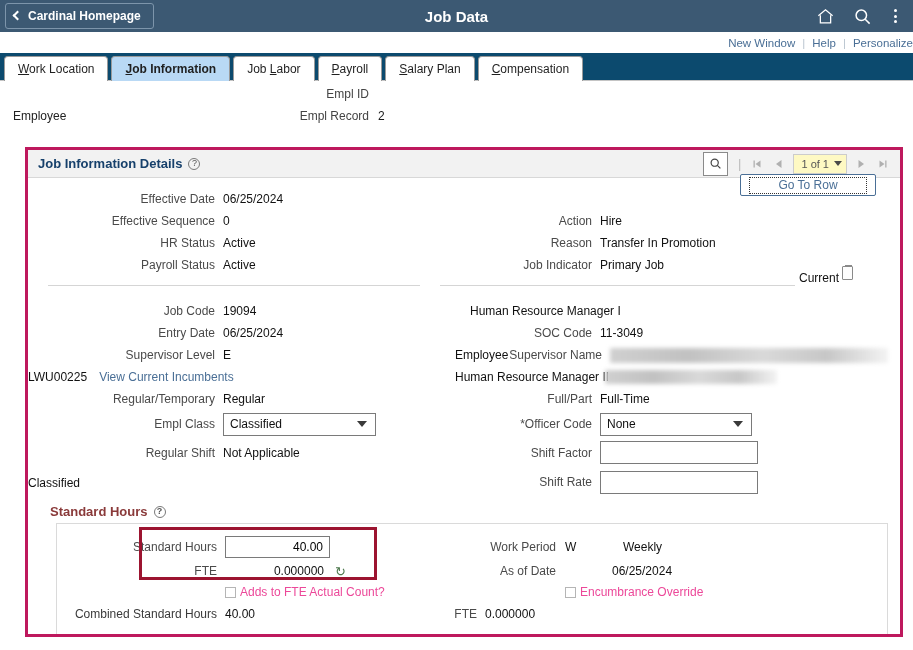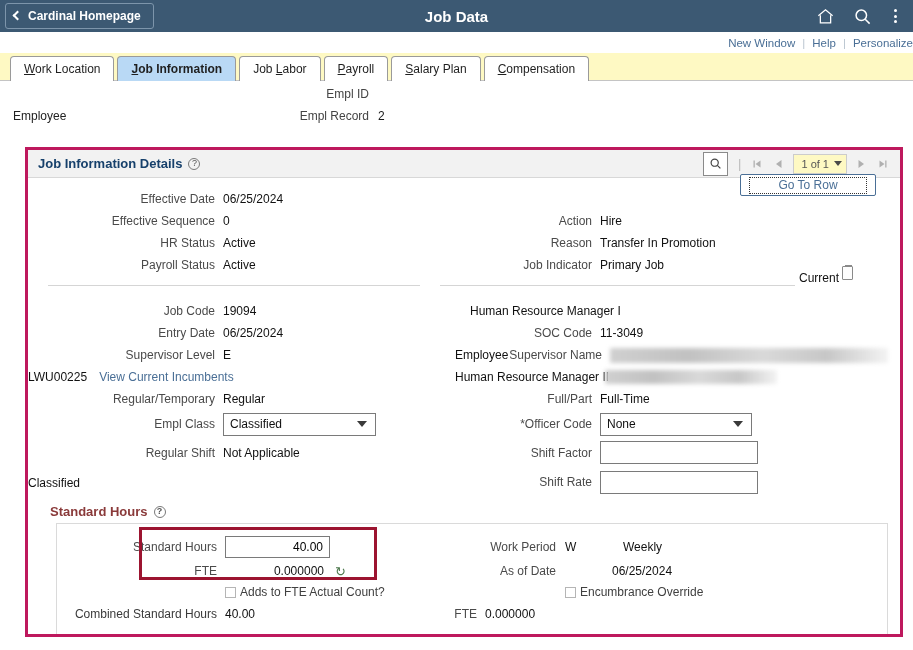--- a/index.html
+++ b/index.html
@@ -79,24 +79,24 @@
     text-decoration: none;
     cursor: pointer;
     white-space: nowrap;
   }
   .util-sep { color: #b9c4cf; margin: 0 7px; }
 
   
   .tabstrip {
     display: flex;
     align-items: flex-end;
-    padding-left: 10px;
+    padding-left: 4px;
     height: 28px;
     border-bottom: 1px solid #c4c4c4;
-    background: #fef9c3;
+    background: #0c4a6e;
   }
   .tab {
     height: 25px;
     padding: 0 13px;
     border: 1px solid #9a9a9a;
     border-bottom: none;
     border-radius: 4px 4px 0 0;
     background: #ffffff;
     font-size: 12px;
     color: #1f1f1f;
@@ -412,21 +412,21 @@
     font-size: 13px;
     color: #4f7a4f;
     margin-left: 5px;
     cursor: pointer;
     line-height: 1;
   }
   .cbrow {
     display: flex;
     align-items: center;
     font-size: 12px;
-    color: #404040;
+    color: #ec4899;
     gap: 4px;
   }
   .cbox {
     width: 11px; height: 11px;
     border: 1px solid #b5b5b5;
     background: #ffffff;
     cursor: pointer;
     display: inline-block;
   }
   .sh-lbl2 {

